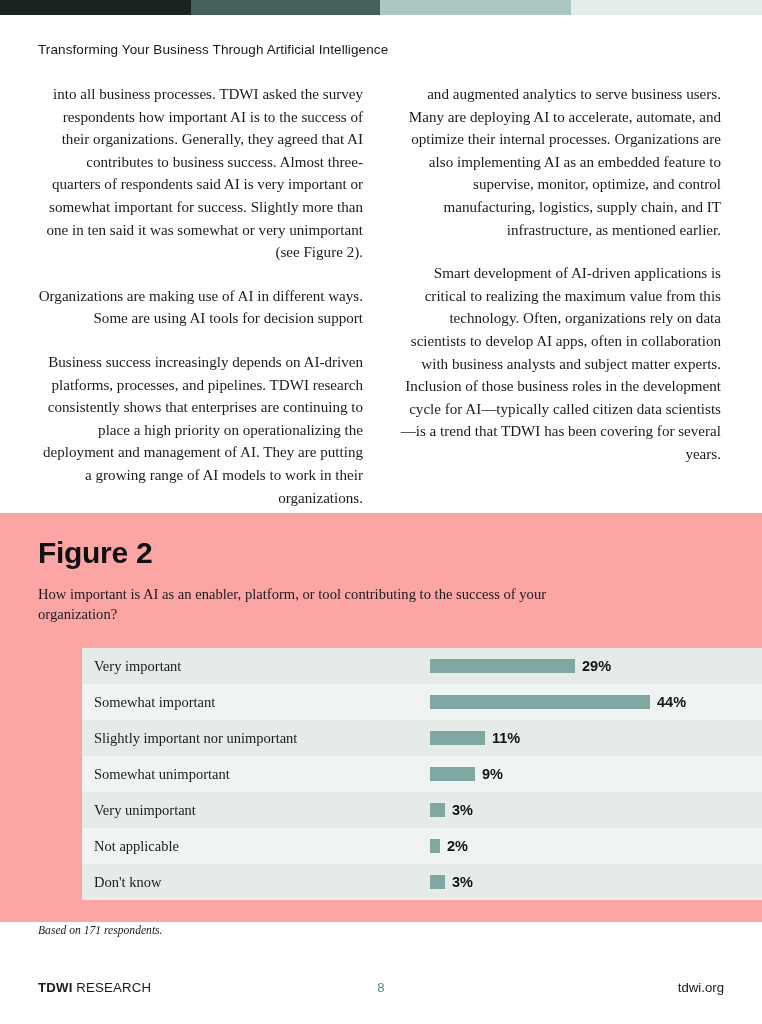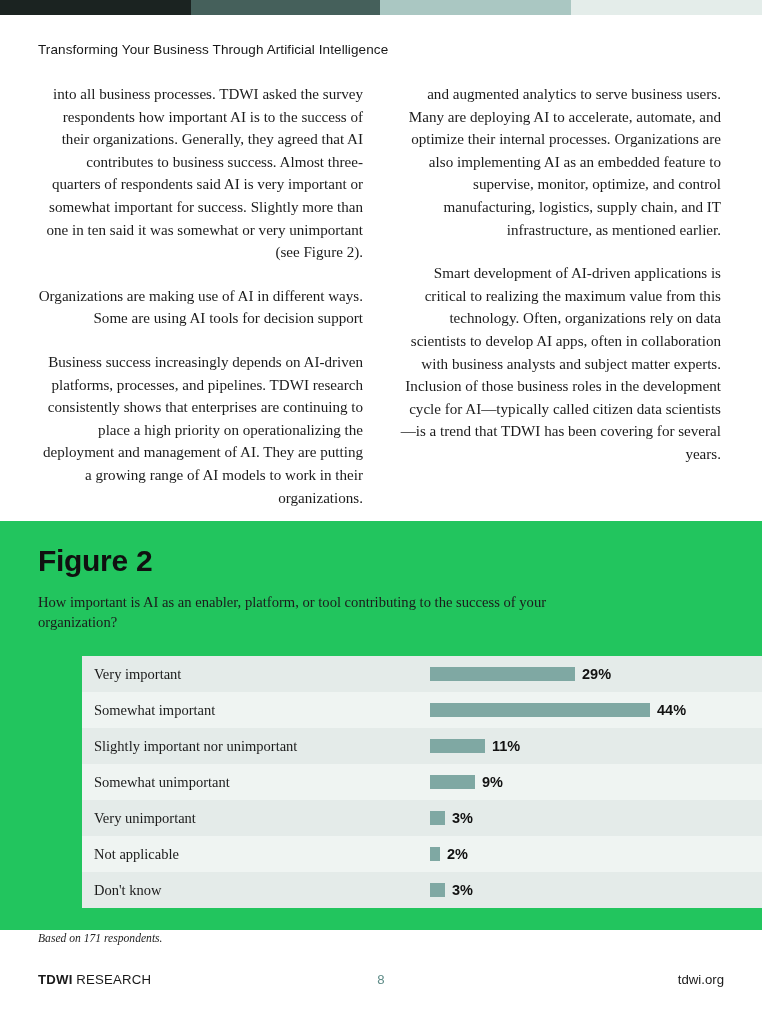--- a/index.html
+++ b/index.html
@@ -56,22 +56,21 @@
   }
   .col p:last-child { margin-bottom: 0; }
 
   
   .figure-panel {
     position: absolute;
     left: 0;
     top: 513px;
     width: 762px;
     height: 409px;
-    background: #22c55e;
-    margin-top: 8px;
+    background: #fca5a5;
   }
   .figure-title {
     margin: 23px 0 0 38px;
     font-family: "Liberation Sans", "DejaVu Sans", sans-serif;
     font-weight: bold;
     font-size: 30px;
     letter-spacing: -0.3px;
     color: #101010;
   }
   .figure-question {
@@ -136,21 +135,21 @@
     margin: 24px 0 0 38px;
     font-size: 11.6px;
     font-style: italic;
     color: #232323;
   }
 
   
   .page-footer {
     position: absolute;
     left: 0;
-    bottom: 16px;
+    bottom: 8px;
     width: 762px;
     height: 52px;
     background: #ffffff;
   }
   .footer-inner {
     position: relative;
     height: 100%;
     font-family: "Liberation Sans", "DejaVu Sans", sans-serif;
   }
   .footer-left {

